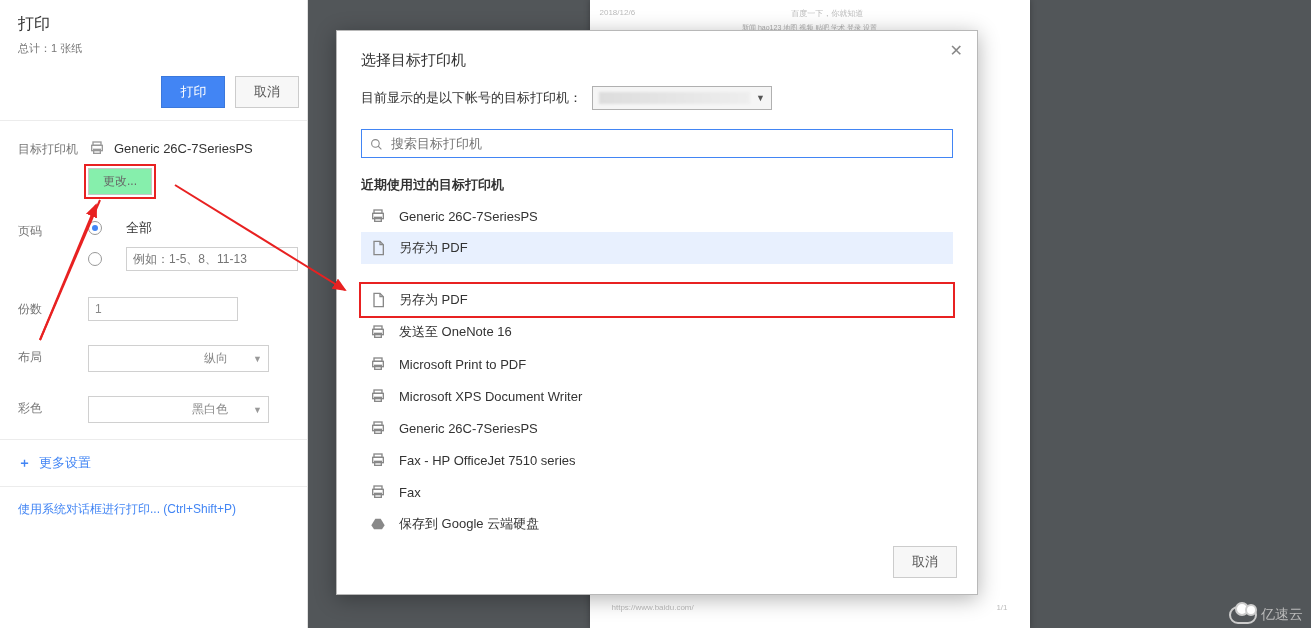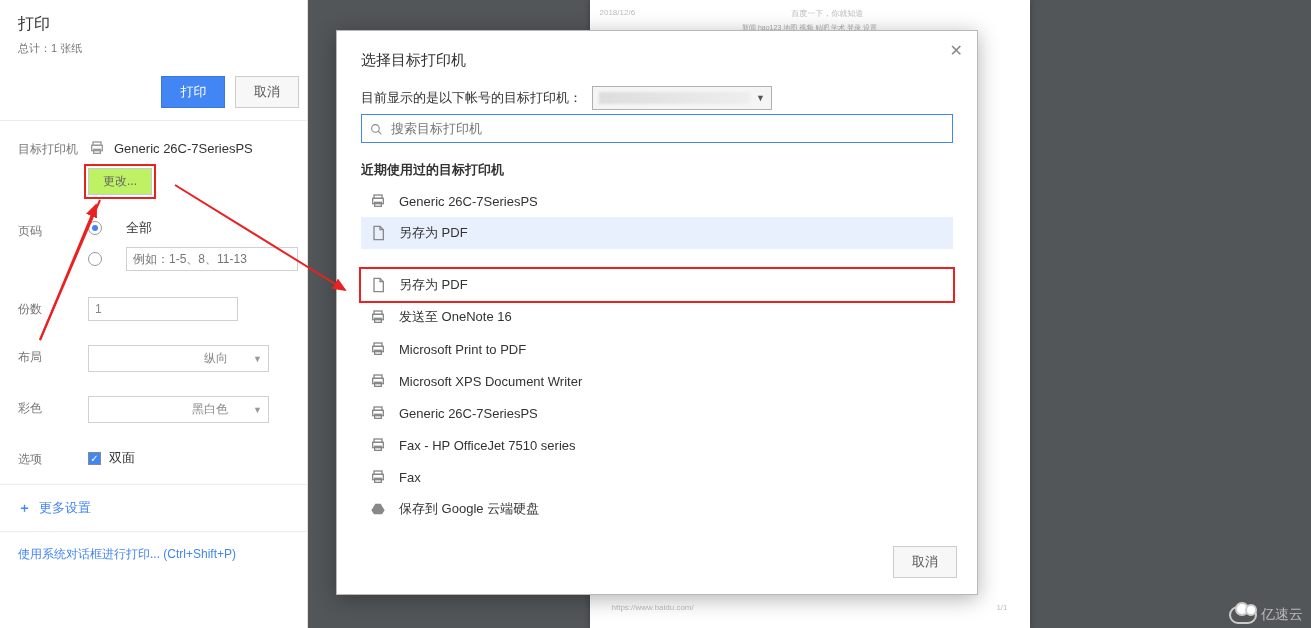--- a/index.html
+++ b/index.html
@@ -33,21 +33,21 @@
     }
     .btn-primary { background: #4285f4; color: #fff; border-color: #3b78dc; }
     .lp-rows { padding: 4px 0; }
     .lp-row { display: flex; align-items: flex-start; padding: 12px 18px; }
     .lp-row.pages-row { padding-bottom: 4px; }
     .lp-label { width: 70px; color: #777; font-size: 12px; padding-top: 4px; flex-shrink: 0; }
     .lp-field { flex: 1; }
     .device-line { display: flex; align-items: center; gap: 8px; color: #333; padding-top: 3px;}
     .change-btn {
       margin-top: 12px; display: inline-block; padding: 4px 14px; font-size: 12px;
-      border: 1px solid #c8c8c8; background: #bef264; color: #666; cursor: pointer;
+      border: 1px solid #c8c8c8; background: #86efac; color: #666; cursor: pointer;
     }
     .highlight-box { outline: 2px solid #e82121; outline-offset: 2px; }
     .radio { display: flex; align-items: center; gap: 24px; margin-bottom: 10px; }
     .radio-circle {
       width: 14px; height: 14px; border: 1px solid #999; border-radius: 50%;
       display: flex; align-items: center; justify-content: center;
     }
     .radio-dot { width: 6px; height: 6px; background: #4285f4; border-radius: 50%; }
     .radio input[type=text] {
       width: 172px; padding: 4px 6px; border: 1px solid #d0d0d0; font-size: 12px;
@@ -86,21 +86,21 @@
     .pp-center { text-align: center; color: #aaa; font-size: 8px; }
     .pp-footer { position: absolute; bottom: 8px; left: 0; right: 0; padding: 0 12px; display: flex; justify-content: space-between; color:#bbb; font-size: 8px;}
     .modal {
       position: absolute; left: 336px; top: 30px;
       width: 642px; height: 565px; background: #fff;
       border: 1px solid #b8b8b8; box-shadow: 0 4px 20px rgba(0,0,0,.3);
       z-index: 6; padding: 20px 24px;
     }
     .modal-close { position: absolute; right: 14px; top: 10px; font-size: 16px; color: #888; cursor: pointer; }
     .modal-title { font-size: 15px; color: #333; margin-bottom: 16px; }
-    .modal-account-line { display: flex; align-items: center; gap: 10px; margin-bottom: 4px; font-size: 13px; color: #333; }
+    .modal-account-line { display: flex; align-items: center; gap: 10px; margin-bottom: 19px; font-size: 13px; color: #333; }
     .account-select {
       width: 180px; height: 24px; border: 1px solid #b0b0b0; background: #f5f5f5;
       display: flex; align-items: center; justify-content: flex-end; padding: 0 6px;
     }
     .account-select .blur { flex:1; height: 12px; background: linear-gradient(90deg,#ddd,#eee); filter: blur(1px); }
     .account-select .tri { font-size: 9px; color: #555; margin-left: 6px;}
     .search-box {
       width: 100%; border: 1px solid #4285f4; padding: 6px 8px;
       display: flex; align-items: flex-end; gap: 8px; margin-bottom: 18px;
     }
@@ -199,29 +199,20 @@
     <div class="lp-row">
       <div class="lp-label">彩色</div>
       <div class="lp-field">
         <div class="select">
           <span>黑白色</span>
           <span class="caret">▼</span>
         </div>
       </div>
     </div>
 
-    <div class="lp-row">
-      <div class="lp-label">选项</div>
-      <div class="lp-field">
-        <div class="checkbox-line">
-          <span class="checkbox">✓</span>
-          <span>双面</span>
-        </div>
-      </div>
-    </div>
   </div>
 
   <div class="more-settings">
     <span style="color:#4285f4;font-weight:bold;">＋</span>
     <span>更多设置</span>
   </div>
   <div class="system-dialog">使用系统对话框进行打印... (Ctrl+Shift+P)</div>
 </div>
 
 <div class="preview-area">

